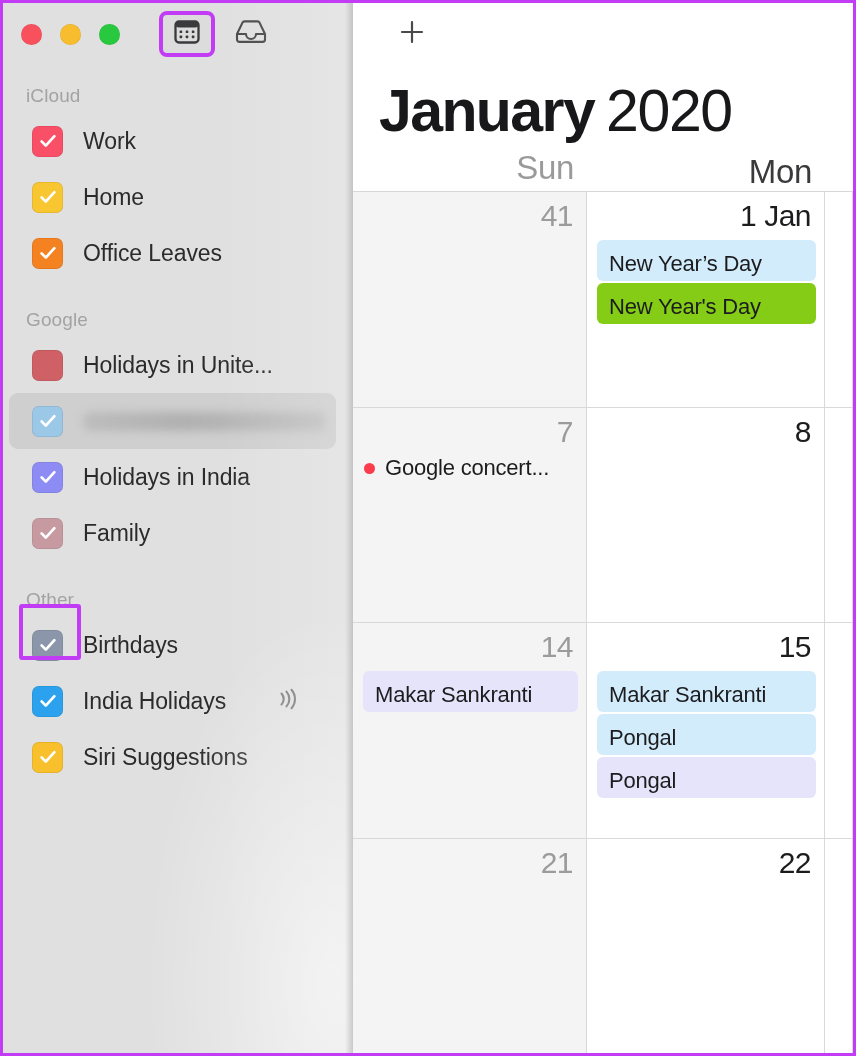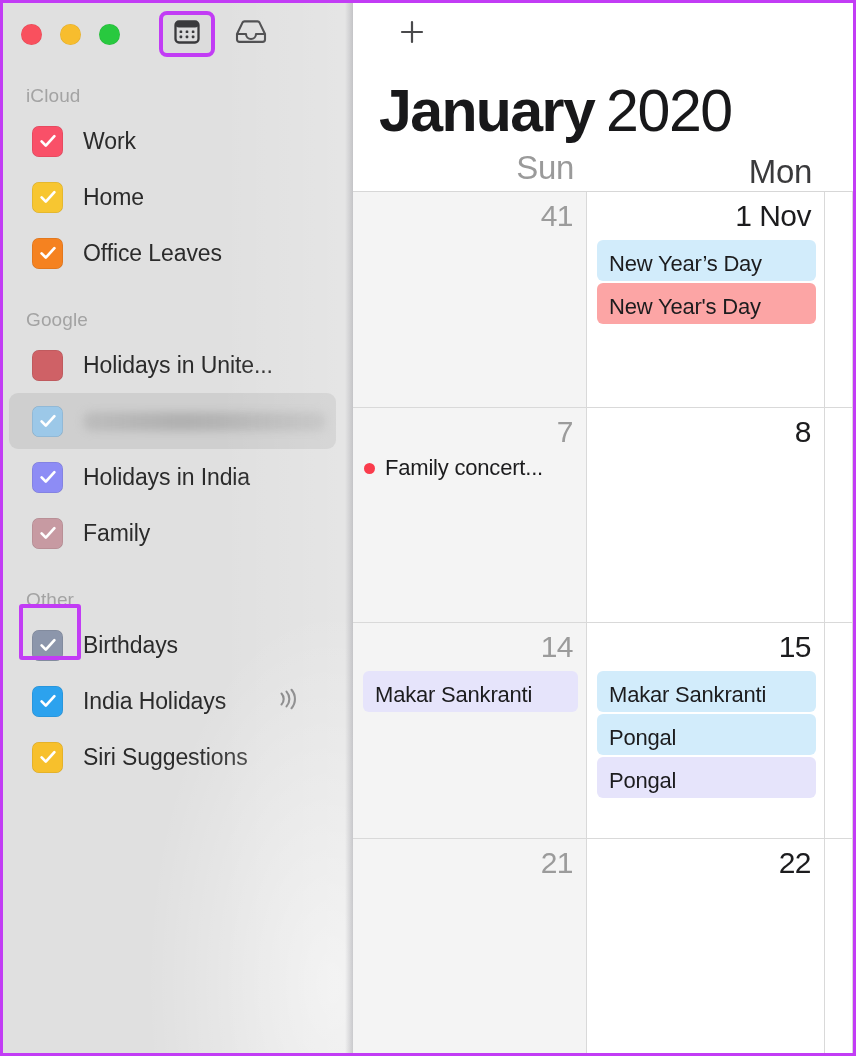--- a/index.html
+++ b/index.html
@@ -367,37 +367,37 @@
         <div class="wd bright col-mon">Mon</div>
         <div class="wd col-tue"></div>
       </div>
 
     <div id="weeks">
         <div class="week">
           <div class="day shaded col-sun">
             <div class="daynum dim">41</div>
           </div>
           <div class="day plain col-mon">
-            <div class="daynum normal">1 Nov</div>
+            <div class="daynum normal">1 Jan</div>
             <div class="events">
               <div class="pill" style="background: rgb(210, 236, 251);">New Year’s Day</div>
-              <div class="pill" style="background: #fca5a5;">New Year's Day</div>
+              <div class="pill" style="background: #84cc16;">New Year's Day</div>
             </div>
           </div>
           <div class="day plain col-tue">
             <div class="daynum normal"></div>
           </div>
         </div>
         <div class="week">
           <div class="day shaded col-sun">
             <div class="daynum dim">7</div>
             <div class="events">
               <div class="ev-dot">
                 <span class="dot" style="background: rgb(250, 60, 76);"></span>
-                <span class="t">Family concert...</span>
+                <span class="t">Google concert...</span>
               </div>
             </div>
           </div>
           <div class="day plain col-mon">
             <div class="daynum normal">8</div>
           </div>
           <div class="day plain col-tue">
             <div class="daynum normal"></div>
           </div>
         </div>

